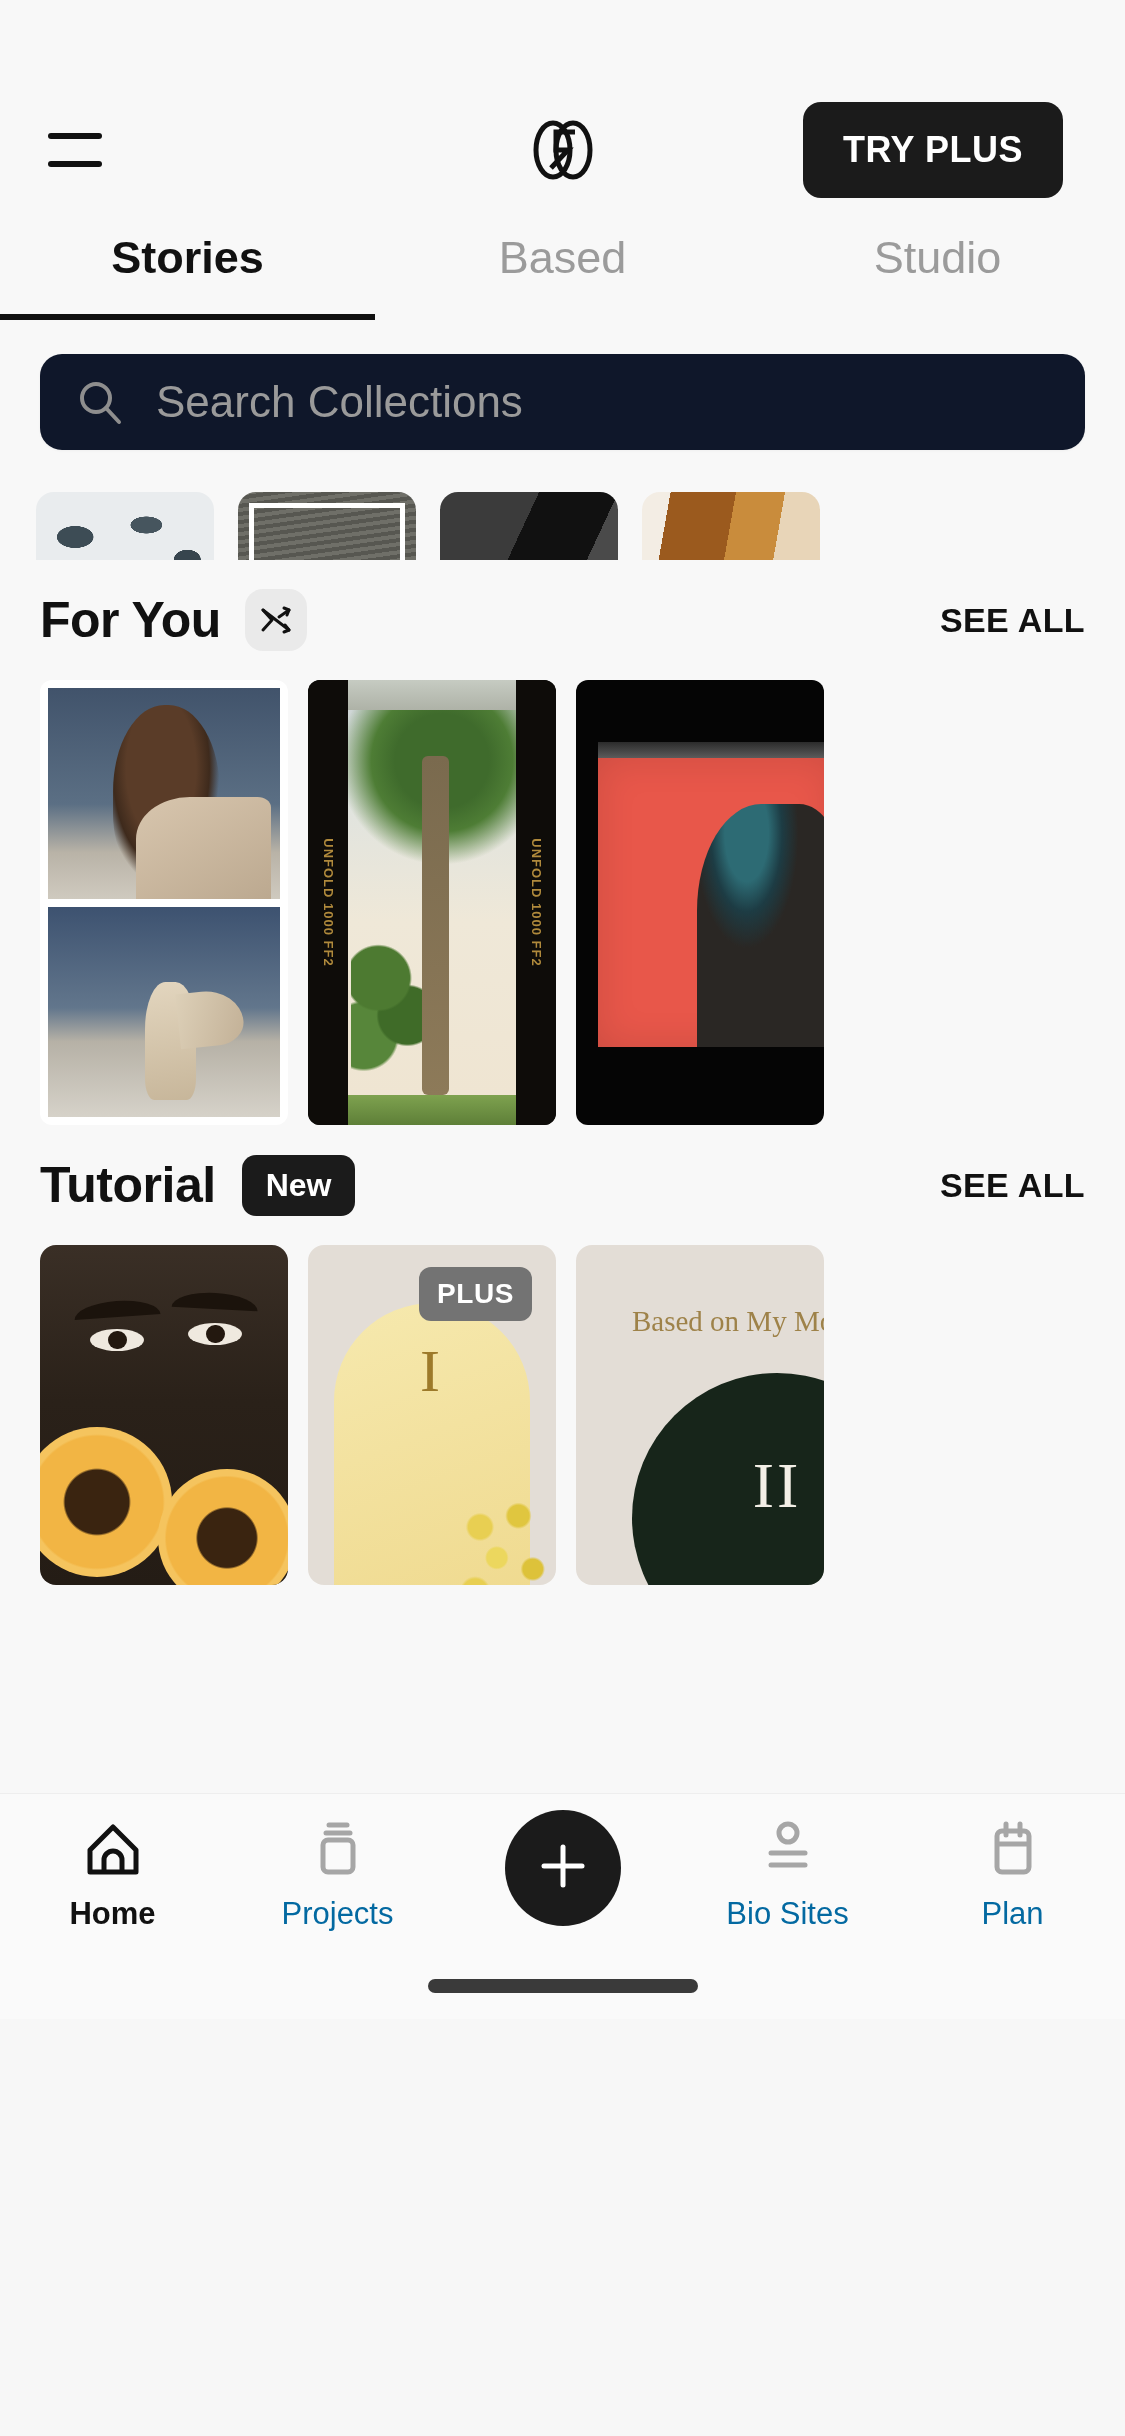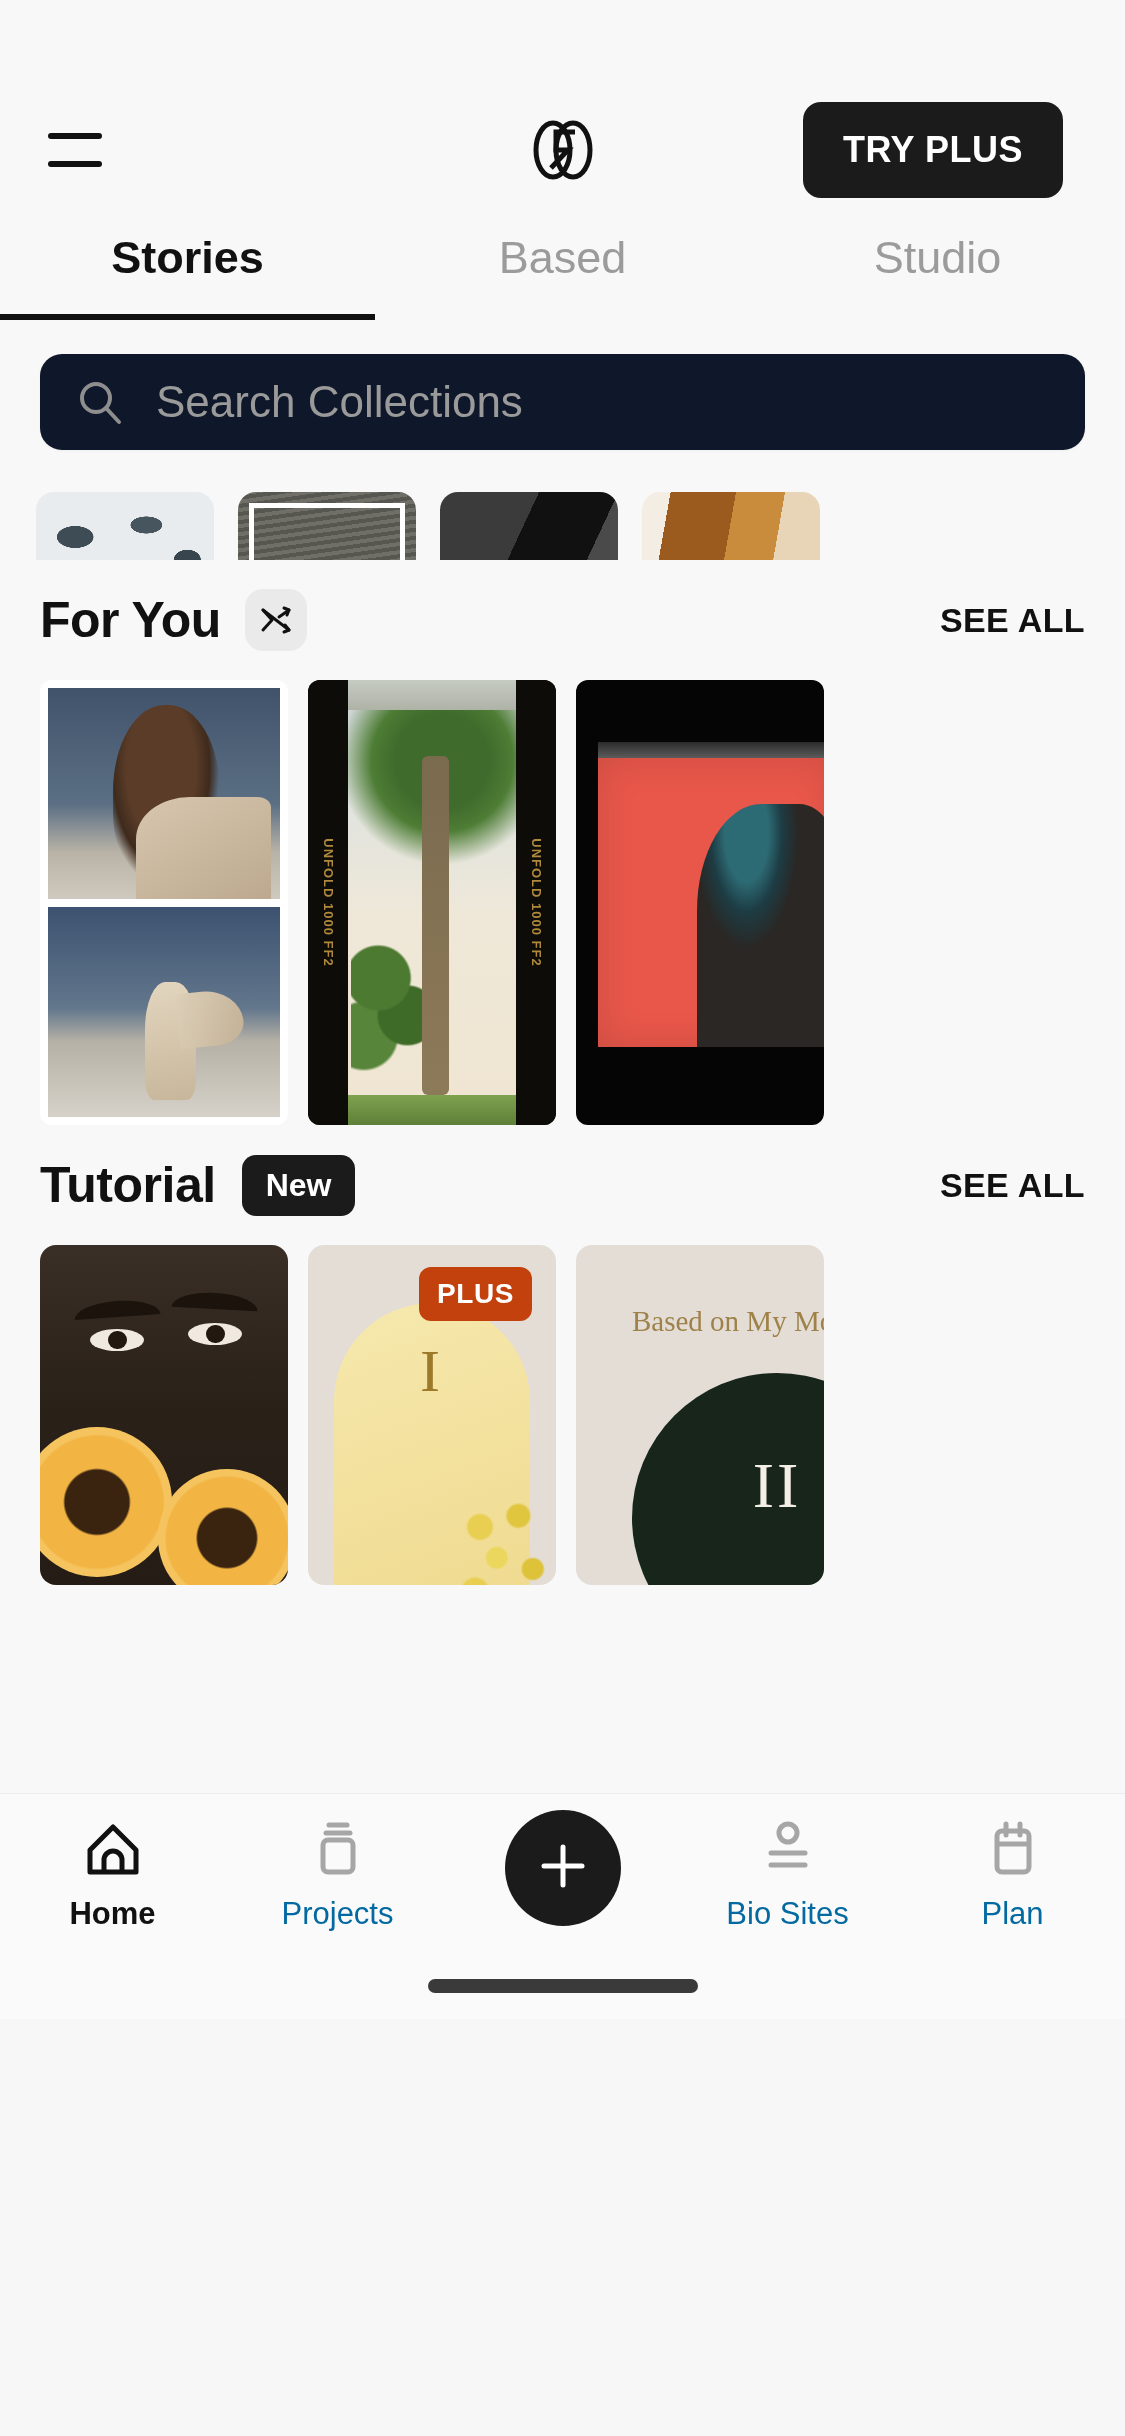--- a/index.html
+++ b/index.html
@@ -322,21 +322,21 @@
     position:absolute; left: 56%; bottom: 0; width: 120px; height: 140px;
     background: radial-gradient(circle at 30% 30%, #e8cf52 0 9%, transparent 11%),
                 radial-gradient(circle at 62% 22%, #e0c63f 0 8%, transparent 10%),
                 radial-gradient(circle at 44% 52%, #ecd75e 0 10%, transparent 12%),
                 radial-gradient(circle at 74% 60%, #ddc23a 0 8%, transparent 10%),
                 radial-gradient(circle at 26% 76%, #e8cf52 0 9%, transparent 11%),
                 radial-gradient(circle at 58% 86%, #e0c63f 0 8%, transparent 10%);
   }
   .plus-badge {
     position: absolute; top: 22px; right: 24px;
-    background: #c2410c; color: #fff;
+    background: #737373; color: #fff;
     font-size: 28px; font-weight: 700;
     letter-spacing: 0.6px;
     border-radius: 12px;
     padding: 11px 18px;
     z-index: 4;
   }
 
   .tut3 { background: #e3ddd6; }
   .mood-txt {
     position: absolute; top: 60px; left: 56px;

